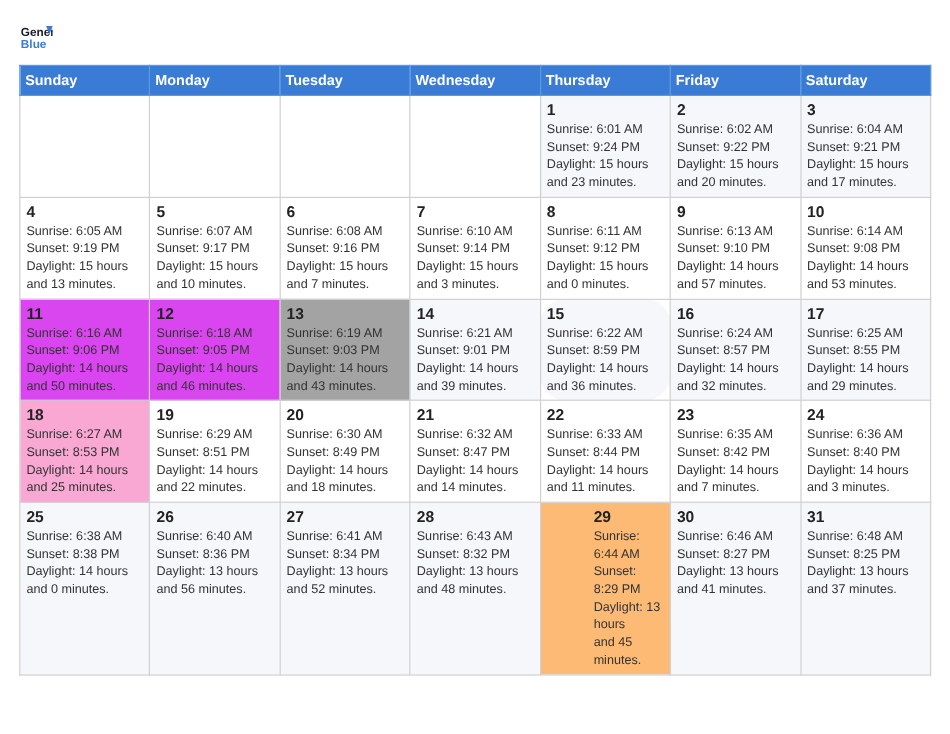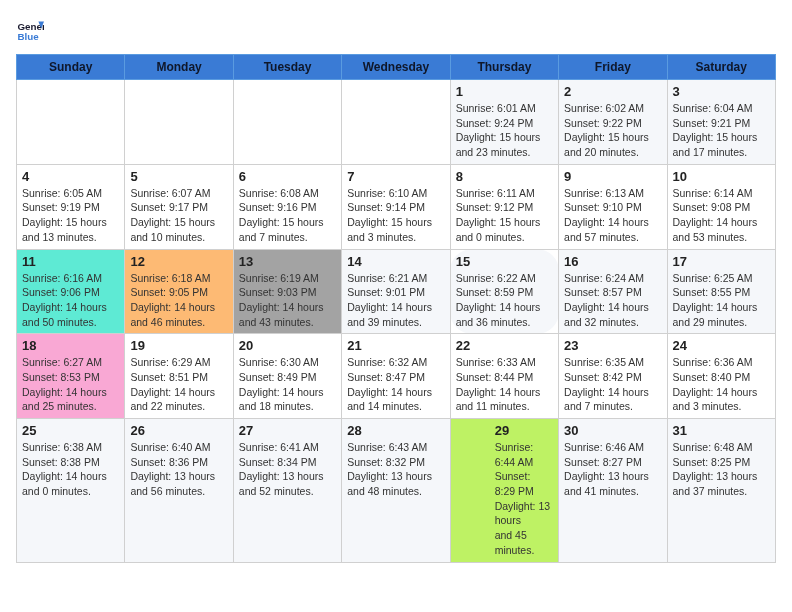--- a/index.html
+++ b/index.html
@@ -37,23 +37,23 @@
       font-size: 15px;
       color: #444;
     }
     .calendar {
       width: 100%;
       border-collapse: collapse;
       font-size: 11px;
     }
     .calendar th {
       background: #3a7bd5;
-      color: #0f172a;
+      color: #ffffff;
       padding: 5px 4px;
-      text-align: center;
+      text-align: left;
       font-size: 12px;
       border: 1px solid #5a9be0;
       margin-left: 29px;
     }
     .calendar td {
       vertical-align: top;
       border: 1px solid #d0d0d0;
       padding: 4px 5px;
       width: 108px;
       min-height: 80px;
@@ -159,25 +159,25 @@
         <td style="background: rgb(255, 255, 255);">
           <span class="day-number">9</span>
           <div class="day-info">Sunrise: 6:13 AM<br>Sunset: 9:10 PM<br>Daylight: 14 hours<br>and 57 minutes.</div>
         </td>
         <td style="background: rgb(255, 255, 255);">
           <span class="day-number">10</span>
           <div class="day-info">Sunrise: 6:14 AM<br>Sunset: 9:08 PM<br>Daylight: 14 hours<br>and 53 minutes.</div>
         </td>
       </tr>
       <tr class="row-alt">
-        <td style="background: #5eead4;">
+        <td style="background: #d946ef;">
           <span class="day-number">11</span>
           <div class="day-info">Sunrise: 6:16 AM<br>Sunset: 9:06 PM<br>Daylight: 14 hours<br>and 50 minutes.</div>
         </td>
-        <td style="background: #fdba74;">
+        <td style="background: #d946ef;">
           <span class="day-number">12</span>
           <div class="day-info">Sunrise: 6:18 AM<br>Sunset: 9:05 PM<br>Daylight: 14 hours<br>and 46 minutes.</div>
         </td>
         <td style="background: #a3a3a3;">
           <span class="day-number">13</span>
           <div class="day-info">Sunrise: 6:19 AM<br>Sunset: 9:03 PM<br>Daylight: 14 hours<br>and 43 minutes.</div>
         </td>
         <td style="background: rgb(245, 247, 250);">
           <span class="day-number">14</span>
           <div class="day-info">Sunrise: 6:21 AM<br>Sunset: 9:01 PM<br>Daylight: 14 hours<br>and 39 minutes.</div>
@@ -235,21 +235,21 @@
           <div class="day-info">Sunrise: 6:40 AM<br>Sunset: 8:36 PM<br>Daylight: 13 hours<br>and 56 minutes.</div>
         </td>
         <td style="background: rgb(245, 247, 250); margin-top: 22px;">
           <span class="day-number">27</span>
           <div class="day-info">Sunrise: 6:41 AM<br>Sunset: 8:34 PM<br>Daylight: 13 hours<br>and 52 minutes.</div>
         </td>
         <td style="background: rgb(245, 247, 250);">
           <span class="day-number">28</span>
           <div class="day-info">Sunrise: 6:43 AM<br>Sunset: 8:32 PM<br>Daylight: 13 hours<br>and 48 minutes.</div>
         </td>
-        <td style="background: #bef264; padding-left: 44px;">
+        <td style="background: #fdba74; padding-left: 44px;">
           <span class="day-number">29</span>
           <div class="day-info">Sunrise: 6:44 AM<br>Sunset: 8:29 PM<br>Daylight: 13 hours<br>and 45 minutes.</div>
         </td>
         <td style="background: rgb(245, 247, 250);">
           <span class="day-number">30</span>
           <div class="day-info">Sunrise: 6:46 AM<br>Sunset: 8:27 PM<br>Daylight: 13 hours<br>and 41 minutes.</div>
         </td>
         <td style="background: rgb(245, 247, 250);">
           <span class="day-number">31</span>
           <div class="day-info">Sunrise: 6:48 AM<br>Sunset: 8:25 PM<br>Daylight: 13 hours<br>and 37 minutes.</div>

